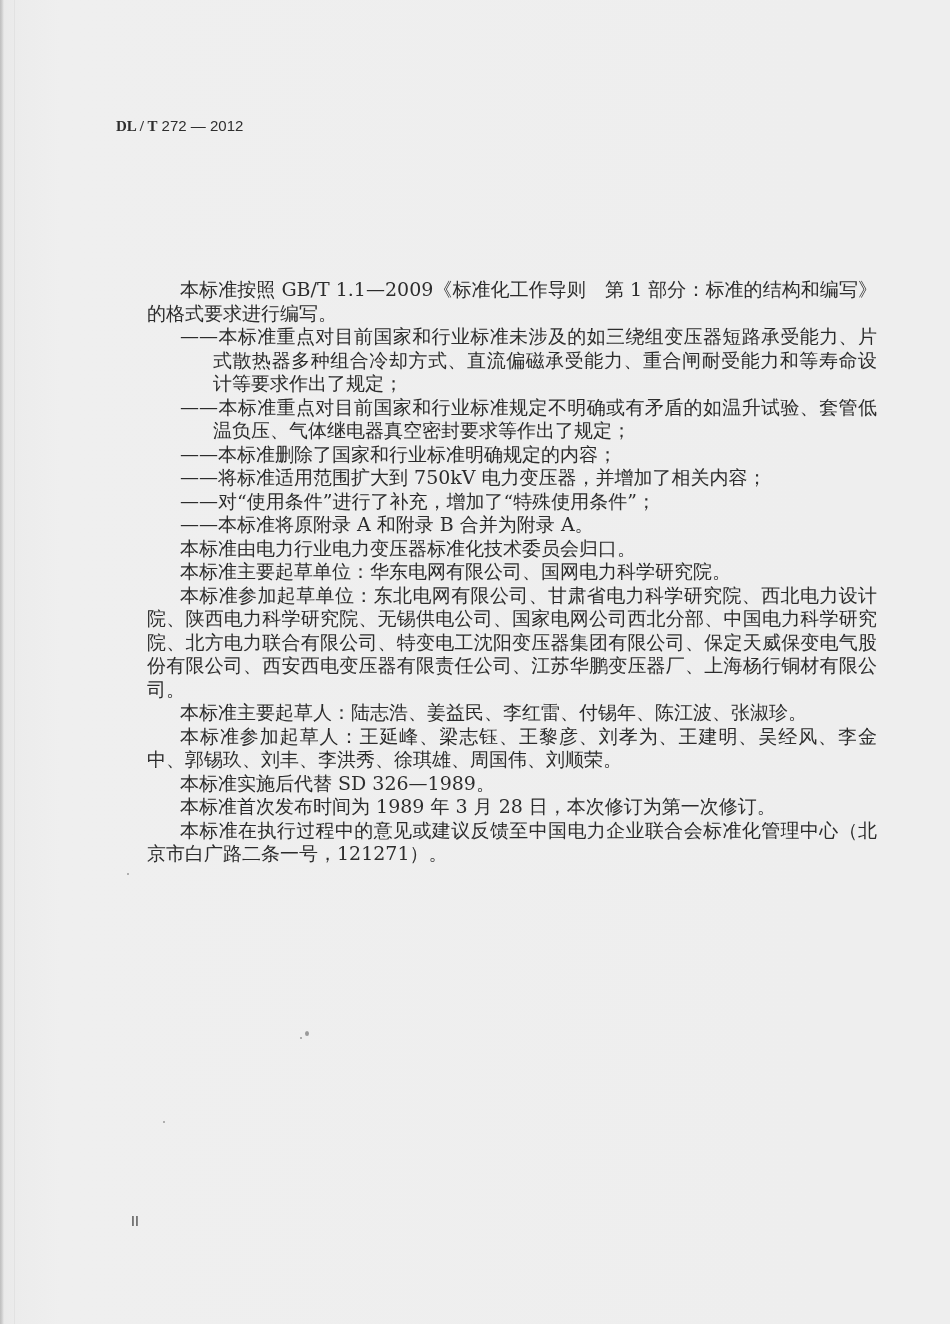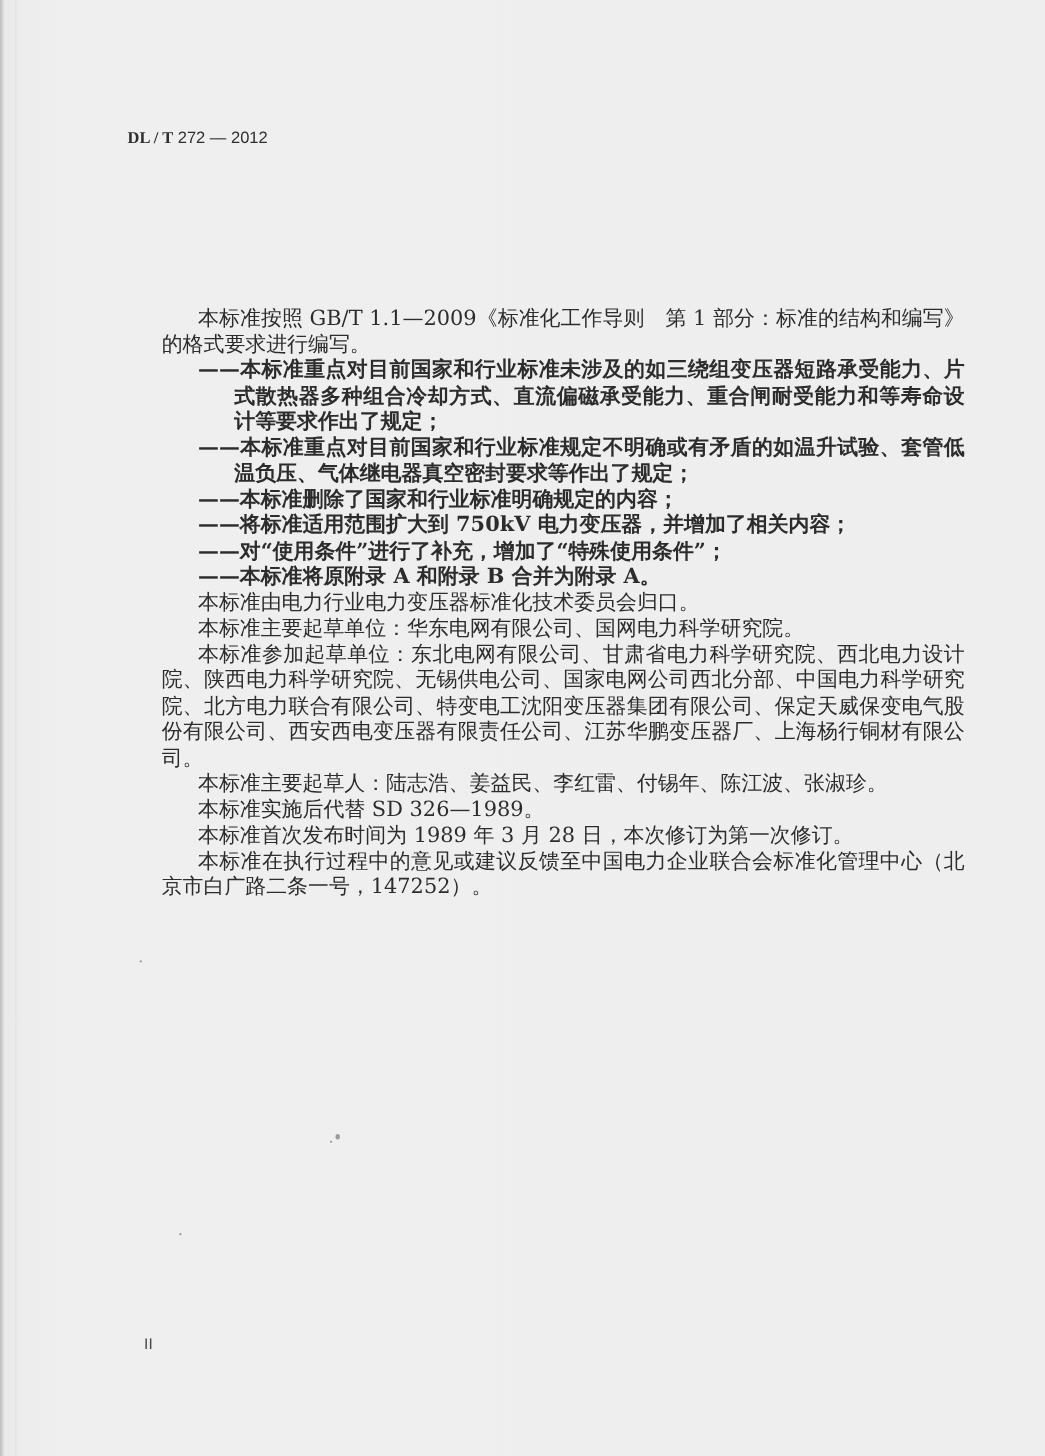--- a/index.html
+++ b/index.html
@@ -63,21 +63,20 @@
       margin-left: 32px;
     }
     .body-text p {
       margin: 0;
       text-indent: 33px;
       text-align: justify;
     }
     .body-text p.item {
       padding-left: 66px;
       text-indent: -33px;
-      font-weight: bold;
     }
     .page-num {
       position: absolute;
       left: 131px;
       top: 1213px;
       font-family: Liberation Sans, sans-serif;
       font-size: 14px;
       color: #444;
     }
     .speck {
@@ -103,23 +102,24 @@
     <p class="item">——本标准重点对目前国家和行业标准未涉及的如三绕组变压器短路承受能力、片式散热器多种组合冷却方式、直流偏磁承受能力、重合闸耐受能力和等寿命设计等要求作出了规定；</p>
     <p class="item">——本标准重点对目前国家和行业标准规定不明确或有矛盾的如温升试验、套管低温负压、气体继电器真空密封要求等作出了规定；</p>
     <p class="item">——本标准删除了国家和行业标准明确规定的内容；</p>
     <p class="item">——将标准适用范围扩大到 750kV 电力变压器，并增加了相关内容；</p>
     <p class="item">——对“使用条件”进行了补充，增加了“特殊使用条件”；</p>
     <p class="item">——本标准将原附录 A 和附录 B 合并为附录 A。</p>
     <p>本标准由电力行业电力变压器标准化技术委员会归口。</p>
     <p>本标准主要起草单位：华东电网有限公司、国网电力科学研究院。</p>
     <p>本标准参加起草单位：东北电网有限公司、甘肃省电力科学研究院、西北电力设计院、陕西电力科学研究院、无锡供电公司、国家电网公司西北分部、中国电力科学研究院、北方电力联合有限公司、特变电工沈阳变压器集团有限公司、保定天威保变电气股份有限公司、西安西电变压器有限责任公司、江苏华鹏变压器厂、上海杨行铜材有限公司。</p>
     <p>本标准主要起草人：陆志浩、姜益民、李红雷、付锡年、陈江波、张淑珍。</p>
+    <p>本标准参加起草人：王延峰、梁志钰、王黎彦、刘孝为、王建明、吴经风、李金中、郭锡玖、刘丰、李洪秀、徐琪雄、周国伟、刘顺荣。</p>
     <p>本标准实施后代替 SD 326—1989。</p>
     <p>本标准首次发布时间为 1989 年 3 月 28 日，本次修订为第一次修订。</p>
-    <p>本标准在执行过程中的意见或建议反馈至中国电力企业联合会标准化管理中心（北京市白广路二条一号，147252）。</p>
+    <p>本标准在执行过程中的意见或建议反馈至中国电力企业联合会标准化管理中心（北京市白广路二条一号，121271）。</p>
   </div>
 
   <div class="speck" style="left:305px;top:1031px;width:4px;height:5px;"></div>
   <div class="speck" style="left:300px;top:1037px;width:2px;height:2px;"></div>
   <div class="speck" style="left:163px;top:1121px;width:2px;height:2px;"></div>
   <div class="speck" style="left:127px;top:873px;width:2px;height:2px;"></div>
 
   <div class="page-num">II</div>
 </div>
 

